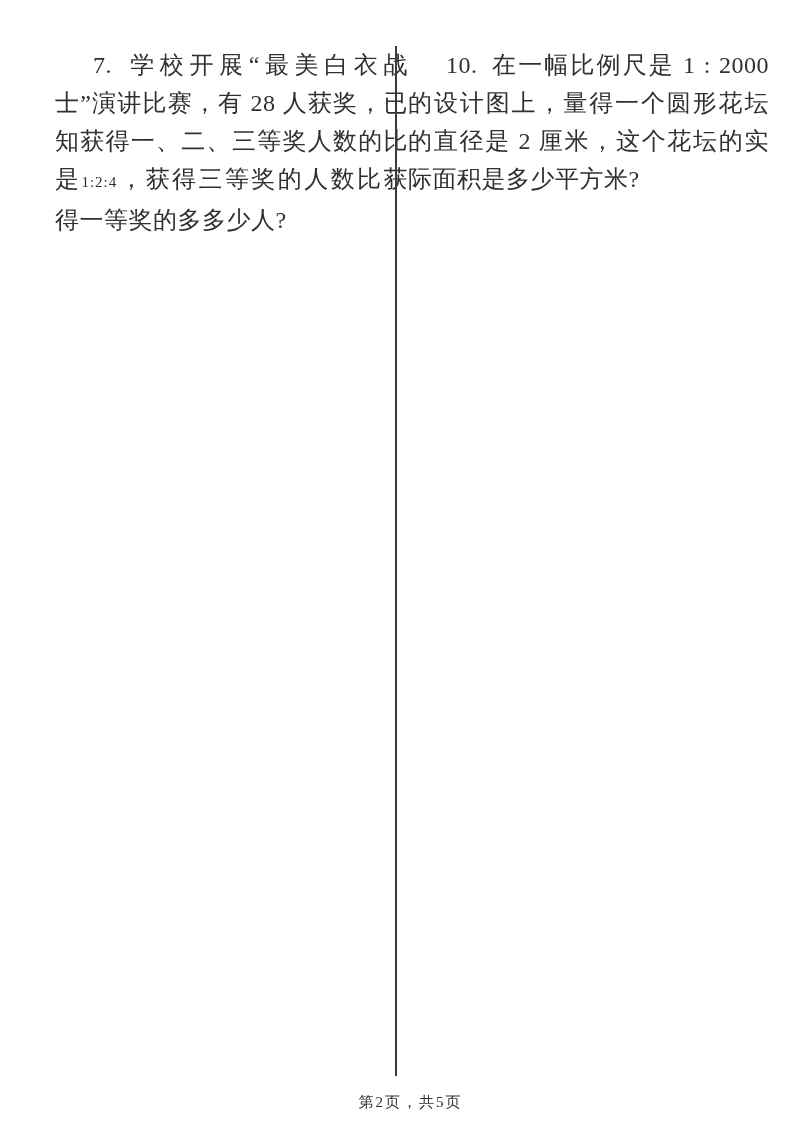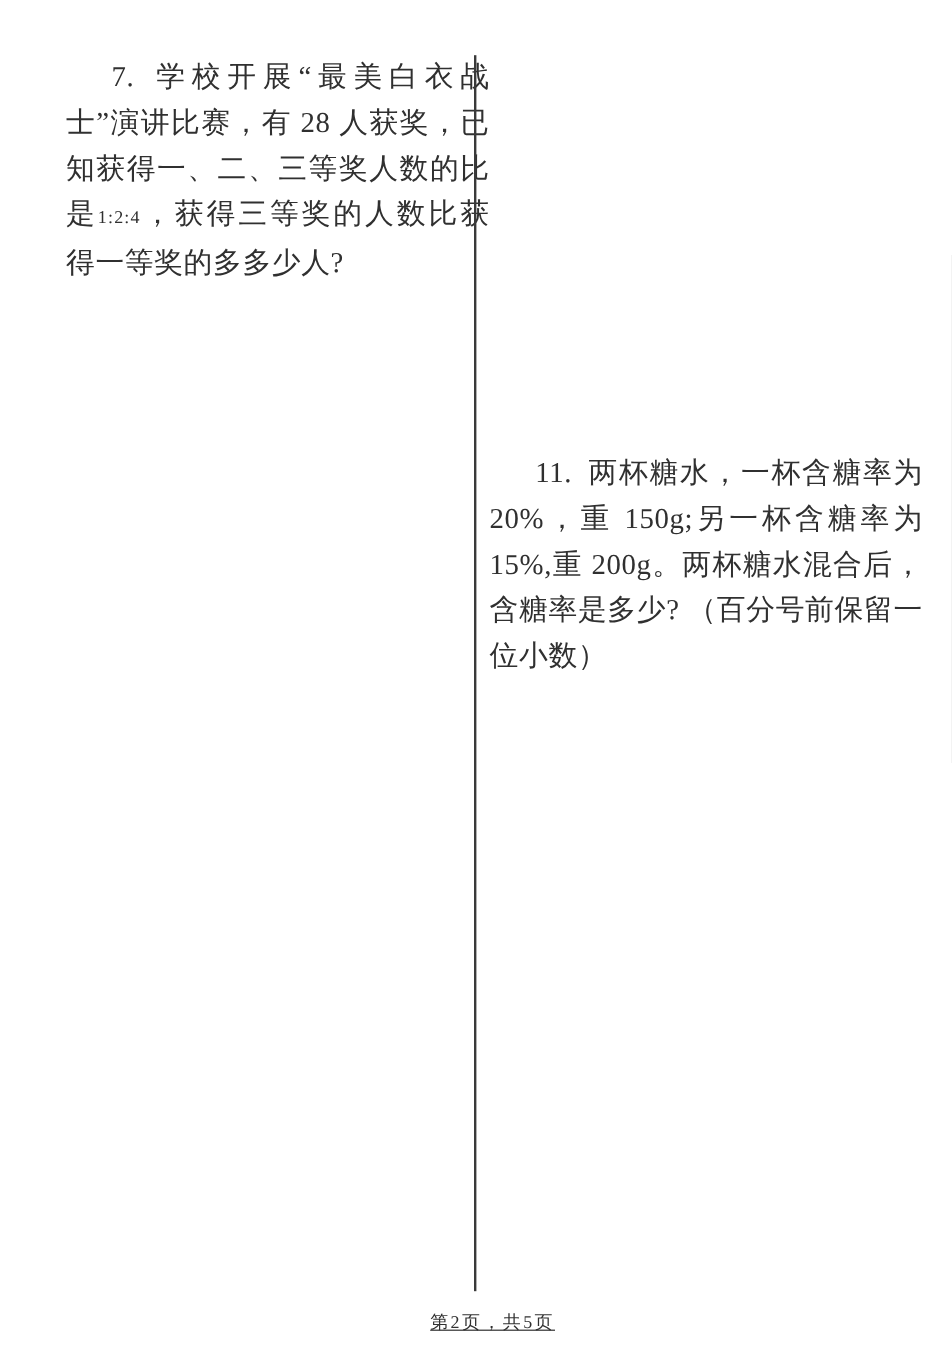--- a/index.html
+++ b/index.html
@@ -46,30 +46,29 @@
   .problem-11{top:376px;}
   .problem-12{top:670px;}
   .problem-13{top:860px;}
   .footer{
     position:absolute;left:0;right:0;top:1093px;
     padding-left:28px;
     text-align:center;
     color:var(--ink);
     font-size:15px;
     letter-spacing:2px;
-    text-decoration:underline;
   }
 </style>
 </head>
 <body>
 
 <div class="page">
   <div class="column column-left" id="col-left">
       <p class="problem problem-7"><span class="pnum">7.</span><span class="seg">学校开展“最美白衣战士”演讲比赛，有 28 人获奖，已知获得一、二、三等奖人数的比是</span><span class="seg-small">1:2:4</span><span class="seg">，获得三等奖的人数比获得一等奖的多多少人?</span></p>
     </div>
   <div class="divider"></div>
   <div class="column column-right" id="col-right">
-      <p class="problem problem-11"><span class="pnum">11.</span><span class="seg">两杯糖水，一杯含糖率为 20%，重 150g;另一杯含糖率为 15%,重 200g。两杯糖水混合后，含糖率是多少? （百分号前保留一位小数）</span></p>
+      <p class="problem problem-10"><span class="pnum">10.</span><span class="seg">在一幅比例尺是 1 : 2000 的设计图上，量得一个圆形花坛的直径是 2 厘米，这个花坛的实际面积是多少平方米?</span></p>
     </div>
   <div class="footer">
     <span>第2页，共5页</span>
   </div>
 </div>
 
 </body></html>

